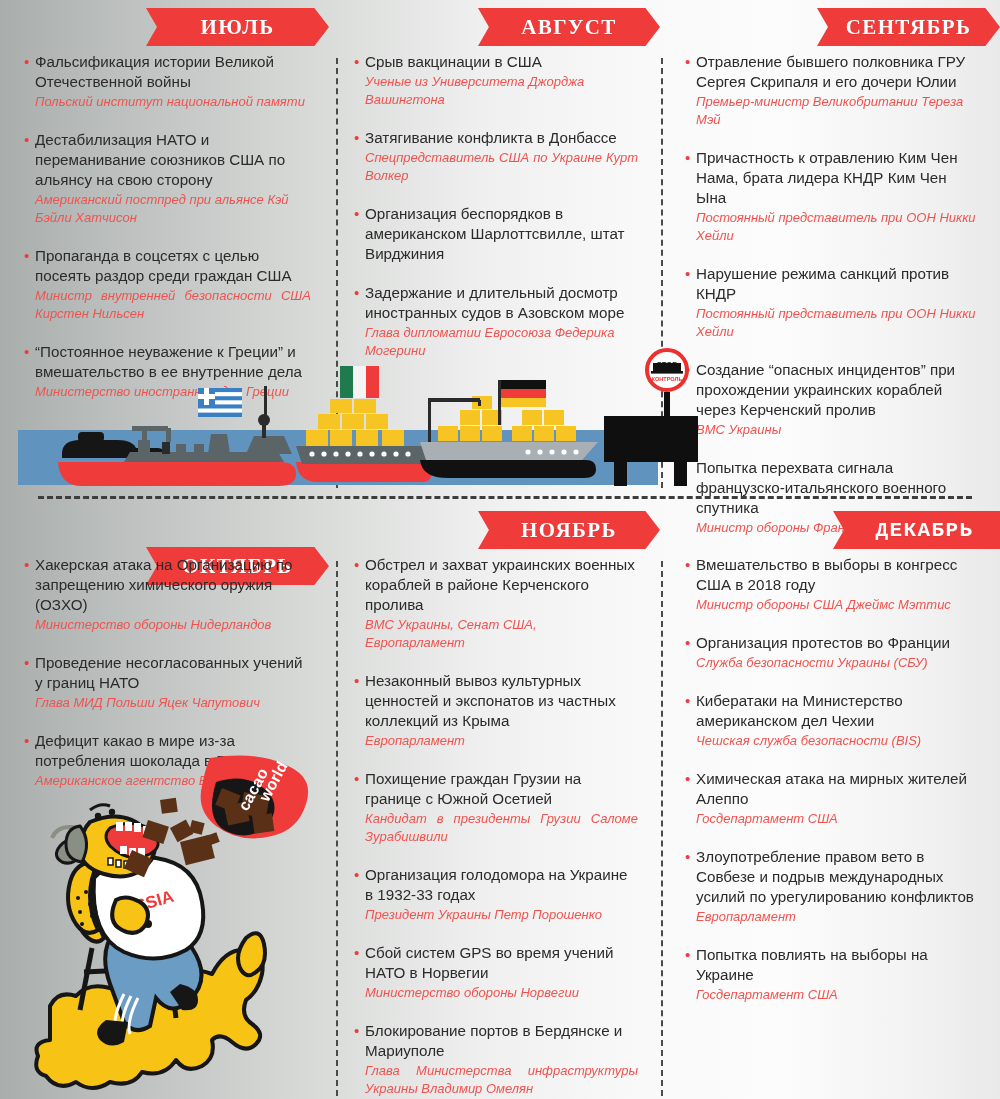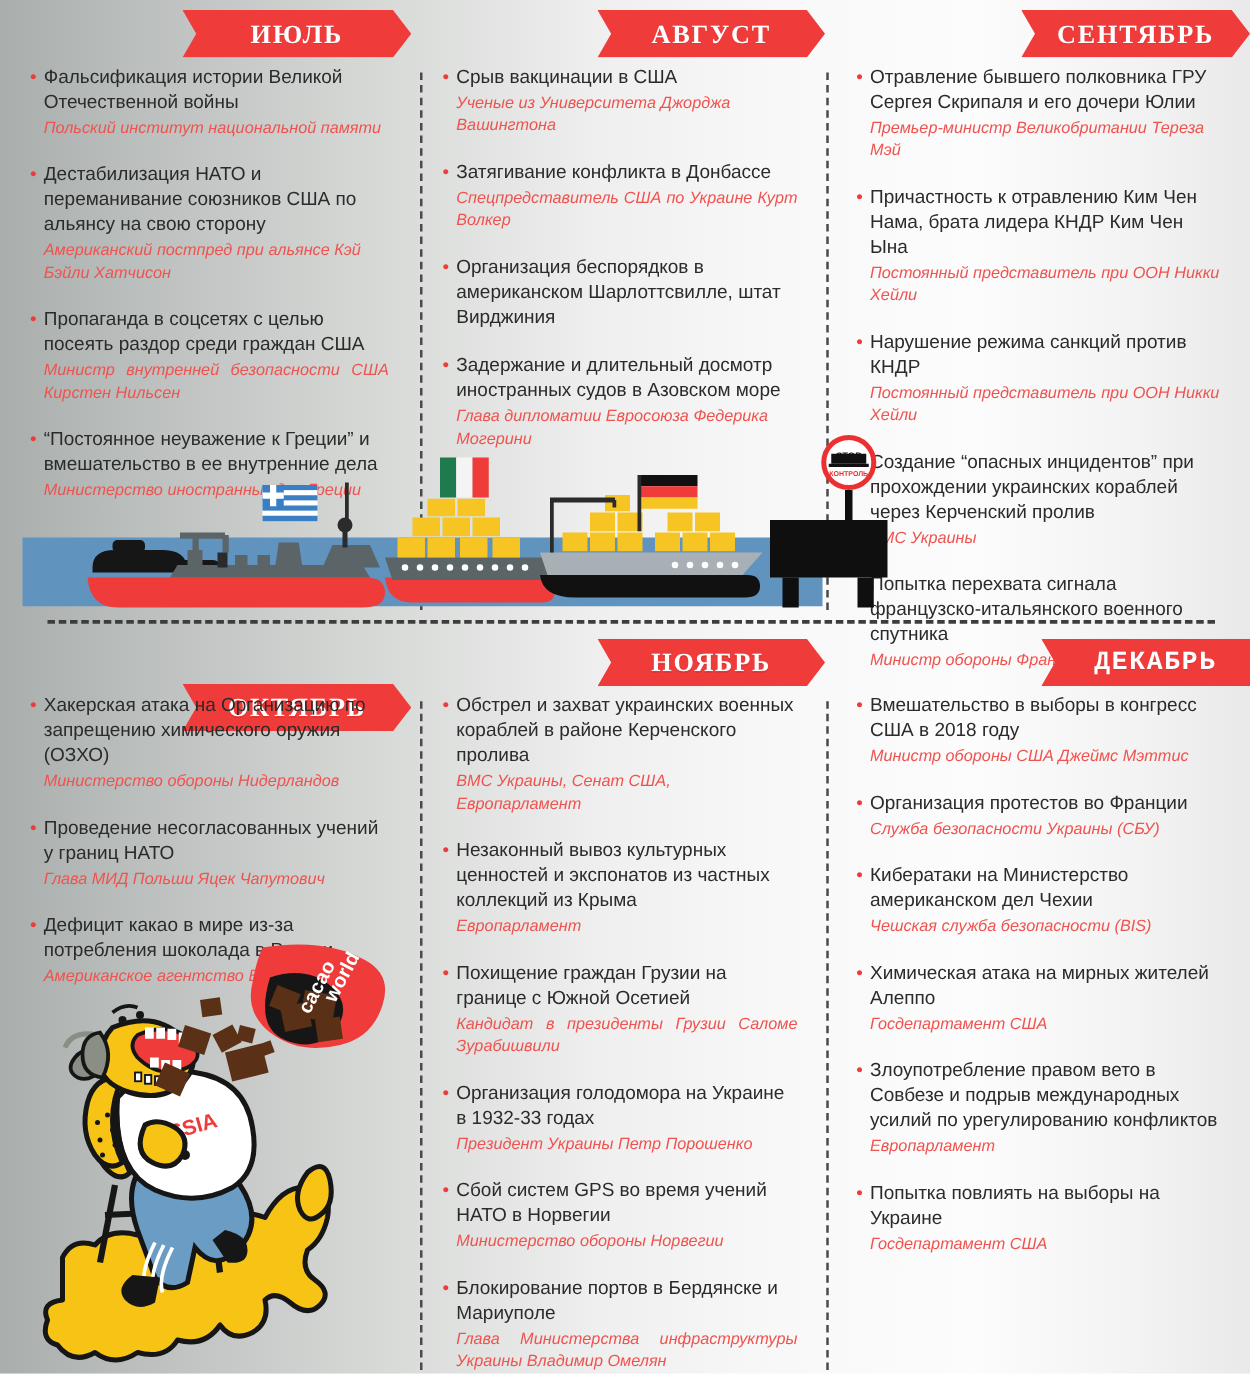--- a/index.html
+++ b/index.html
@@ -78,21 +78,21 @@
     color:#f0534f;font-style:italic;font-size:13px;line-height:18px;
     padding-left:11px;margin-top:1px;
   }
   .item .src.justify{text-align:justify;text-justify:inter-word;}
 
   
   .sea{
     position:absolute;left:18px;top:430px;width:640px;height:55px;
     background:#6193bf;z-index:1;
   }
-  .ships{position:absolute;left:0;top:358px;width:700px;height:130px;z-index:2;padding-left:12px;}
+  .ships{position:absolute;left:0;top:358px;width:700px;height:130px;z-index:2;}
 
   
   .cocoa{position:absolute;left:20px;top:255px;width:310px;height:330px;z-index:2;}
 
   svg{display:block;overflow:visible;}
 </style>
 </head>
 <body>
 
 <div id="sheet">

